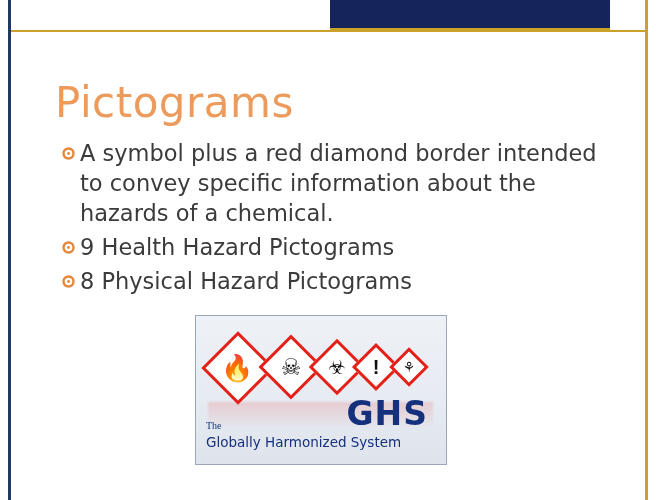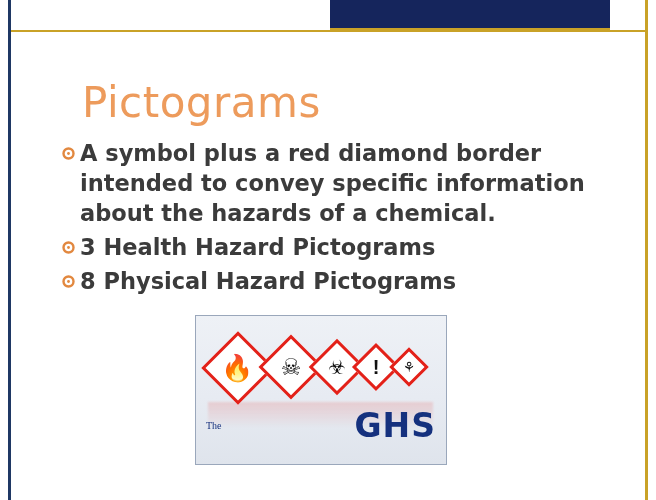--- a/index.html
+++ b/index.html
@@ -63,28 +63,26 @@
   }
   .title {
     position: absolute;
     left: 55px;
     top: 78px;
     font-size: 42px;
     color: #ed9b5c;
     font-family: "DejaVu Sans", sans-serif;
     font-weight: 400;
     letter-spacing: 0.5px;
-    margin-left: 27px;
   }
   .bullets {
     position: absolute;
     left: 62px;
     top: 138px;
     width: 540px;
-    font-weight: bold;
   }
   .bullet-row {
     display: flex;
     align-items: flex-start;
     margin-bottom: 4px;
   }
   .bullet-marker {
     flex: 0 0 auto;
     width: 18px;
     padding-top: 9px;
@@ -110,28 +108,27 @@
     background: #f2f4f7;
     overflow: hidden;
   }
   .img-inner {
     position: absolute;
     inset: 0;
     background: linear-gradient(180deg, #eef1f6 0%, #e7ebf2 55%, #dfe4ec 100%);
   }
   .ghs-text {
     position: absolute;
-    right: 10px;
+    right: 18px;
     top: 78px;
     font-family: "DejaVu Sans", sans-serif;
     font-weight: bold;
     font-size: 33px;
     color: #15317e;
     letter-spacing: 1px;
-    margin-top: 12px;
   }
   .the-text {
     position: absolute;
     left: 10px;
     top: 104px;
     font-family: Liberation Serif, serif;
     font-size: 10px;
     color: #15317e;
   }
   .ghs-sub {
@@ -194,21 +191,21 @@
       <span class="bullet-text">A symbol plus a red diamond border intended to convey specific information about the hazards of a chemical.</span>
     </div>
 
     <div class="bullet-row">
       <span class="bullet-marker">
         <svg width="13" height="13" viewBox="0 0 13 13">
             <circle cx="6.5" cy="6.5" r="5" fill="none" stroke="#e2883f" stroke-width="2.4"></circle>
             <circle cx="6.5" cy="6.5" r="1.4" fill="#e2883f"></circle>
           </svg>
       </span>
-      <span class="bullet-text">3 Health Hazard Pictograms</span>
+      <span class="bullet-text">9 Health Hazard Pictograms</span>
     </div>
 
     <div class="bullet-row">
       <span class="bullet-marker">
         <svg width="13" height="13" viewBox="0 0 13 13">
             <circle cx="6.5" cy="6.5" r="5" fill="none" stroke="#e2883f" stroke-width="2.4"></circle>
             <circle cx="6.5" cy="6.5" r="1.4" fill="#e2883f"></circle>
           </svg>
       </span>
       <span class="bullet-text">8 Physical Hazard Pictograms</span>
@@ -236,15 +233,16 @@
     </div>
 
     <div class="diamond" style="left:199px; top:37px; width:28px; height:28px;">
       <span class="glyph" style="font-size:14px;">⚘</span>
     </div>
 
     <div class="reflection"></div>
 
     <div class="ghs-text">GHS</div>
     <div class="the-text">The</div>
+    <div class="ghs-sub">Globally Harmonized System</div>
   </div>
 
 </div>
 
 </body></html>

